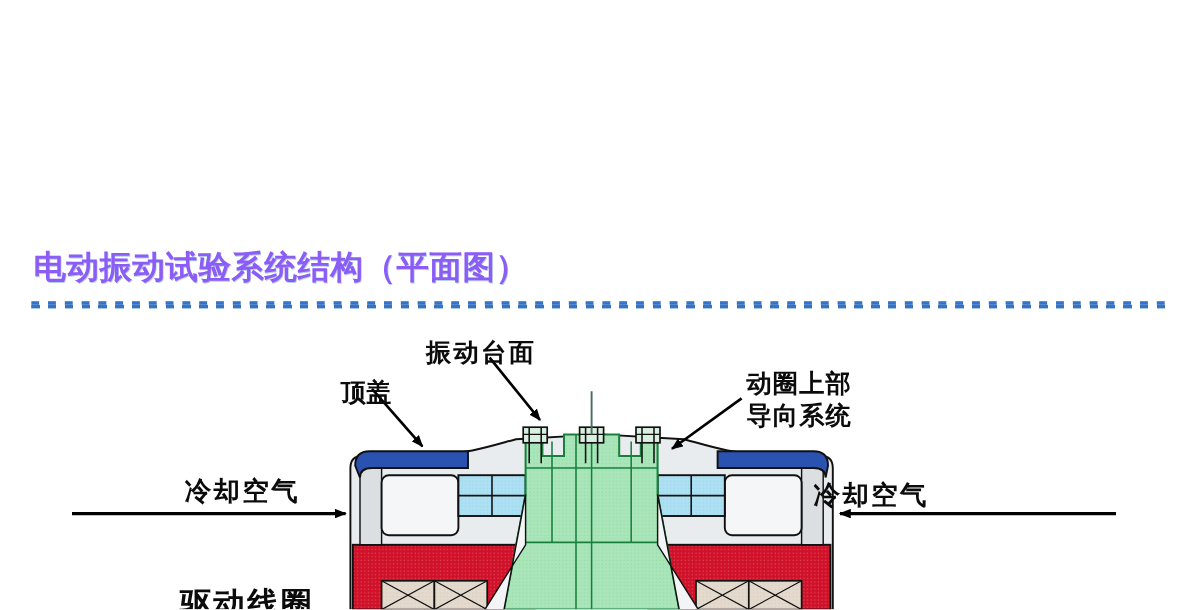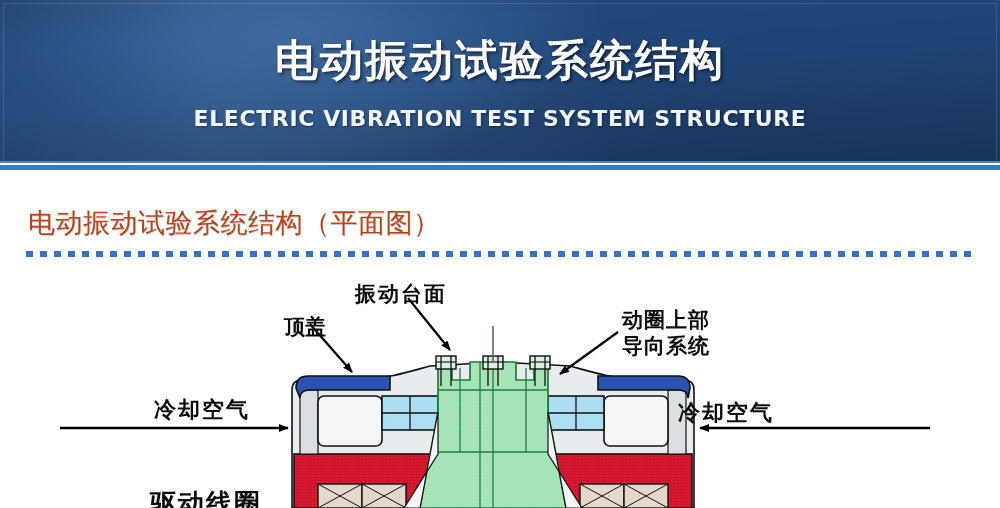--- a/index.html
+++ b/index.html
@@ -60,23 +60,23 @@
     font-size:22px;
     font-weight:bold;
     letter-spacing:.6px;
     text-shadow:1px 1px 2px rgba(0,0,0,.4);
     white-space:nowrap;
   }
 
   
   .section-title{
     position:absolute; left:28px; top:205px;
-    color:#c2410c;
+    color:#8b5cf6;
     font-size:27px;
-    font-weight:normal;
+    font-weight:bold;
     letter-spacing:.5px;
     white-space:nowrap;
     text-shadow:.5px .5px 0 rgba(53,116,196,.35);
   }
   .section-dashes{
     position:absolute; left:26px; top:250px; width:948px; height:6px;
     background-image:repeating-linear-gradient(to right,
         #3574c4 0px, #3574c4 7px, rgba(0,0,0,0) 7px, rgba(0,0,0,0) 14px);
     background-size:14px 3px;
     background-repeat:repeat-x;
@@ -100,29 +100,20 @@
     font-family:"DejaVu Sans","Liberation Sans",sans-serif;
     font-weight:bold;
     fill:#0b0b0b;
   }
 </style>
 </head>
 <body>
 
 <div id="page">
 
-  <div class="banner">
-    <div class="banner-sheen"></div>
-    <div class="banner-inner-line"></div>
-    <div class="banner-title">电动振动试验系统结构</div>
-    <div class="banner-subtitle">ELECTRIC VIBRATION TEST SYSTEM STRUCTURE</div>
-    <div class="banner-rule-thin"></div>
-    <div class="banner-gap"></div>
-    <div class="banner-rule-thick"></div>
-  </div>
 
   <div class="section-title">电动振动试验系统结构（平面图）</div>
   <div class="section-dashes"></div>
 
   <div class="diagram-wrap">
     <svg class="diagram-svg" width="1000" height="246" viewBox="0 0 1000 246">
       <defs>
         <pattern id="dotRed" width="3" height="3" patternUnits="userSpaceOnUse">
           <rect width="3" height="3" fill="#cf1229"></rect>
           <circle cx="1" cy="1" r=".55" fill="#ec6072" opacity=".75"></circle>

